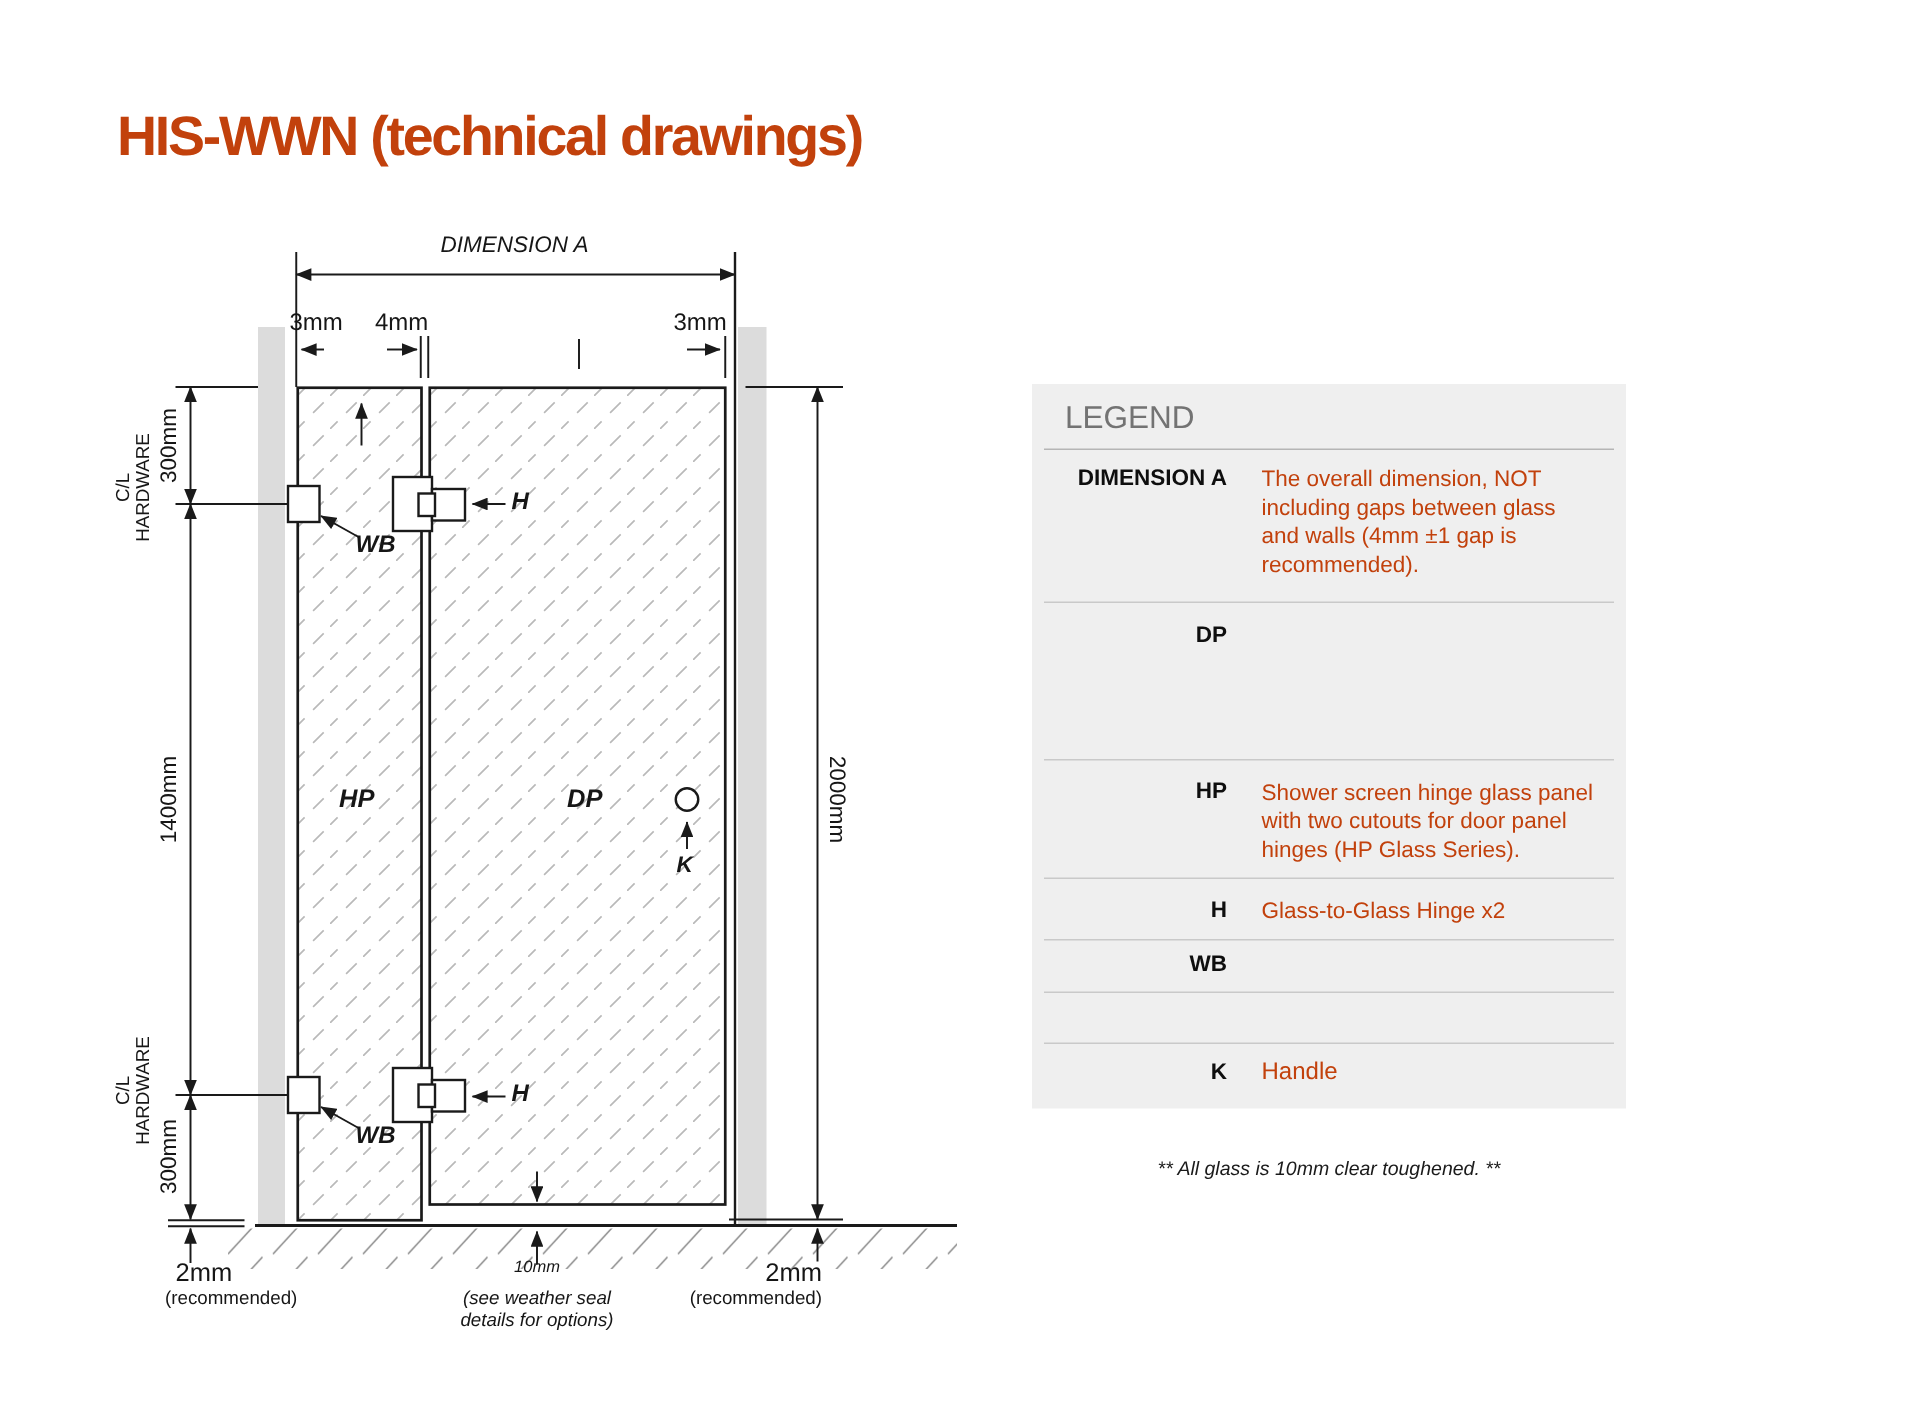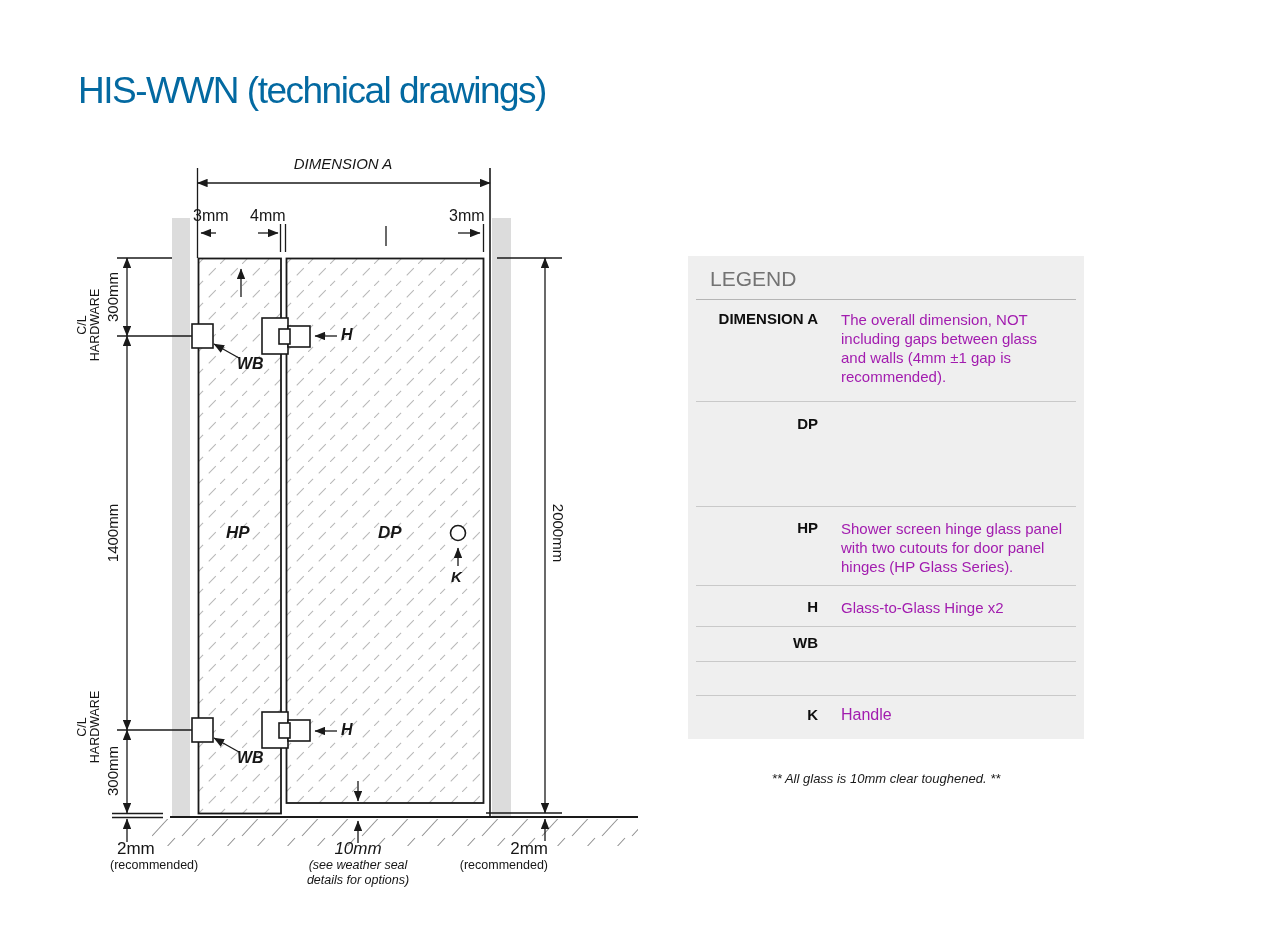--- a/index.html
+++ b/index.html
@@ -6,30 +6,30 @@
   #stage{position:relative;width:1285px;height:944px;background:#ffffff;overflow:hidden;
          font-family:"Liberation Sans",sans-serif;color:#111;}
   #draw-svg{position:absolute;left:0;top:0;}
   .lbl{position:absolute;white-space:pre-line;color:#161616;line-height:1.15;}
   .it{font-style:italic;}
   .bi{font-style:italic;font-weight:bold;}
   .rot-l{transform:translate(-50%,-50%) rotate(-90deg);transform-origin:center;}
   .rot-r{transform:translate(-50%,-50%) rotate(90deg);transform-origin:center;}
   .ctr{text-align:center;}
   .rgt{text-align:right;}
-  #page-title{position:absolute;left:78px;top:70px;font-size:37px;font-weight:normal;
-              letter-spacing:-1.5px;color:#0369a1;}
+  #page-title{position:absolute;left:78px;top:70px;font-size:37px;font-weight:bold;
+              letter-spacing:-1.5px;color:#c2410c;}
   
   #legend{position:absolute;left:688px;top:256px;width:396px;height:483px;background:#efefef;}
   .lg-header{position:absolute;left:22px;top:11px;font-size:21px;font-weight:normal;color:#737373;}
   .lg-div{position:absolute;left:8px;right:8px;height:0;border-top:1px solid #c9c9c9;}
   .lg-div.first{border-top:1px solid #b5b5b5;}
   .lg-term{position:absolute;left:0;width:130px;text-align:right;font-size:15px;font-weight:bold;color:#0e0e0e;}
   .lg-desc{position:absolute;left:153px;width:238px;font-size:15px;line-height:19px;
-           white-space:pre-line;color:#a21caf;}
+           white-space:pre-line;color:#c2410c;}
   .lg-desc.nowrap{white-space:nowrap;width:auto;letter-spacing:0.2px;}
   .lg-desc.big{font-size:16px;}
   #legend-footnote{position:absolute;left:688px;top:750px;width:396px;text-align:center;
                    font-size:13px;font-style:italic;color:#1a1a1a;margin-top:21px;}
 </style>
 </head>
 <body>
 
 <div id="stage">
 
@@ -131,21 +131,21 @@
   <div class="lbl bi" style="left:226px;top:523px;font-size:17px;">HP</div>
   <div class="lbl bi" style="left:378px;top:523px;font-size:17px;">DP</div>
   <div class="lbl bi" style="left:341px;top:326px;font-size:16px;">H</div>
   <div class="lbl bi" style="left:341px;top:721px;font-size:16px;">H</div>
   <div class="lbl bi" style="left:237px;top:355px;font-size:16px;">WB</div>
   <div class="lbl bi" style="left:237px;top:749px;font-size:16px;">WB</div>
   <div class="lbl bi" style="left:451px;top:568px;font-size:15px;">K</div>
 
   <div class="lbl" style="left:117px;top:839px;font-size:17px;">2mm</div>
   <div class="lbl" style="left:110px;top:858px;font-size:12.5px;">(recommended)</div>
-  <div class="lbl it ctr" style="left:308px;top:839px;width:100px;font-size:17px;">10mm</div>
+  <div class="lbl it ctr" style="left:308px;top:839px;width:100px;font-size:11px;">10mm</div>
   <div class="lbl it ctr" style="left:283px;top:858px;width:150px;font-size:12.5px;line-height:15px;">(see weather seal
 details for options)</div>
   <div class="lbl rgt" style="left:448px;top:839px;width:100px;font-size:17px;">2mm</div>
   <div class="lbl rgt" style="left:428px;top:858px;width:120px;font-size:12.5px;">(recommended)</div>
 
   <div id="legend">
     <div class="lg-header">LEGEND</div>
     <div class="lg-div first" style="top:43px;"></div>
 
     <div class="lg-term" style="top:54px;">DIMENSION A</div>

